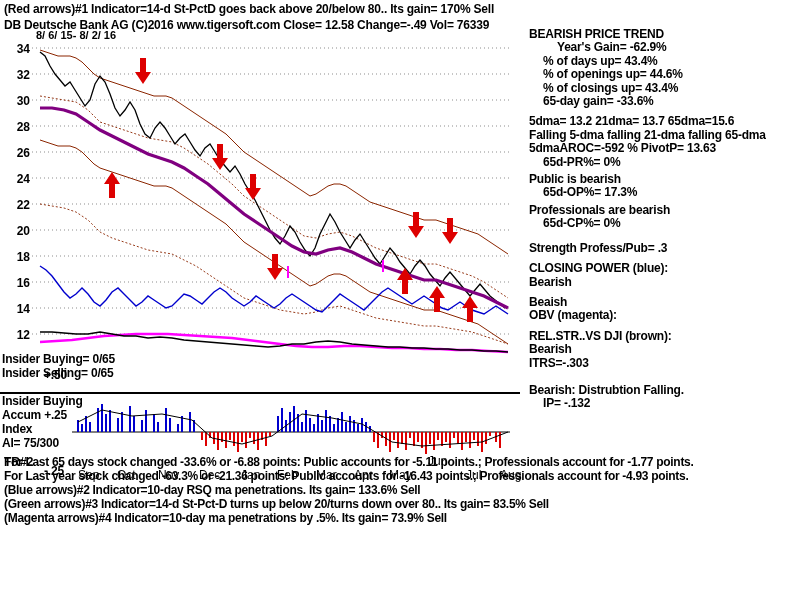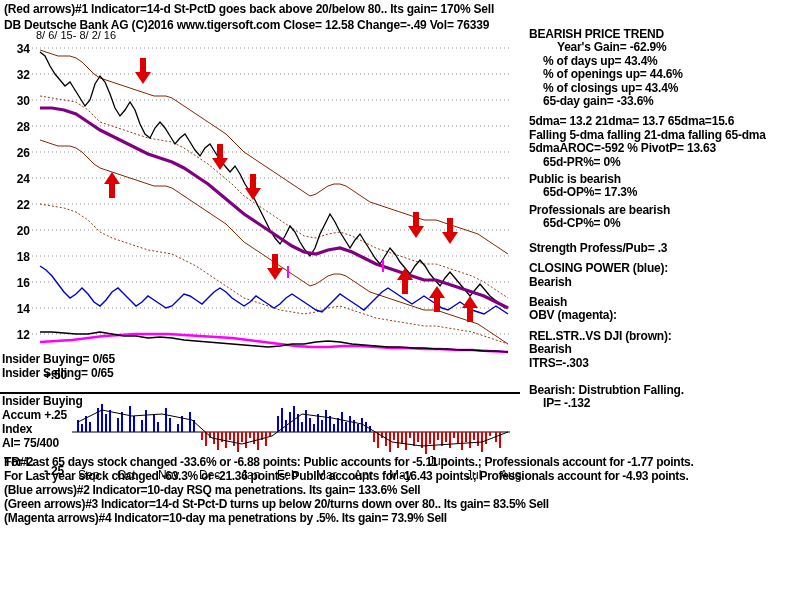--- a/index.html
+++ b/index.html
@@ -25,21 +25,21 @@
     font-weight: bold;
     font-size: 12px;
     white-space: nowrap;
     letter-spacing: -0.2px;
   }
   #hdr1 { position: absolute; left: 4px; top: 2px; }
   #hdr2 { position: absolute; left: 4px; top: 18px; }
   #daterange {
     position: absolute;
     left: 36px; top: 29px;
-    font-weight: normal;
+    font-weight: bold;
     font-size: 11px;
   }
 
   
   #chartwrap {
     position: absolute;
     left: 0px; top: 30px;
     width: 520px; height: 420px;
   }
   #plot {
@@ -208,21 +208,21 @@
 
     <div class="leftnote" style="left:2px; top:322px">Insider Buying= 0/65</div>
     <div class="leftnote" style="left:2px; top:336px">Insider Selling= 0/65</div>
     <div class="leftnote" style="left:44px; top:338px">+.50</div>
 
     <div style="position:absolute; left:0px; top:362px; width:520px; height:2px; background:#000;"></div>
 
     <div class="leftnote" style="left:2px; top:364px">Insider Buying</div>
     <div class="leftnote" style="left:2px; top:378px">Accum  +.25</div>
     <div class="leftnote" style="left:2px; top:392px">Index</div>
-    <div class="leftnote" style="left:2px; top:406px">AI= 75/400</div>
+    <div class="leftnote" style="left:2px; top:406px">AI= 75/300</div>
     <div class="leftnote" style="left:44px; top:434px">-.25</div>
 
     <svg style="position:absolute; left:72px; top:368px;" width="438" height="68" viewBox="0 0 438 68">
       <line x1="0" y1="34" x2="438" y2="34" stroke="#000" stroke-width="1"></line>
       <g stroke="#0000cd" stroke-width="2">
         <line x1="6" y1="34" x2="6" y2="22"></line>
           <line x1="10" y1="34" x2="10" y2="26"></line>
         <line x1="14" y1="34" x2="14" y2="18"></line>
           <line x1="18" y1="34" x2="18" y2="24"></line>
         <line x1="26" y1="34" x2="26" y2="10"></line>

